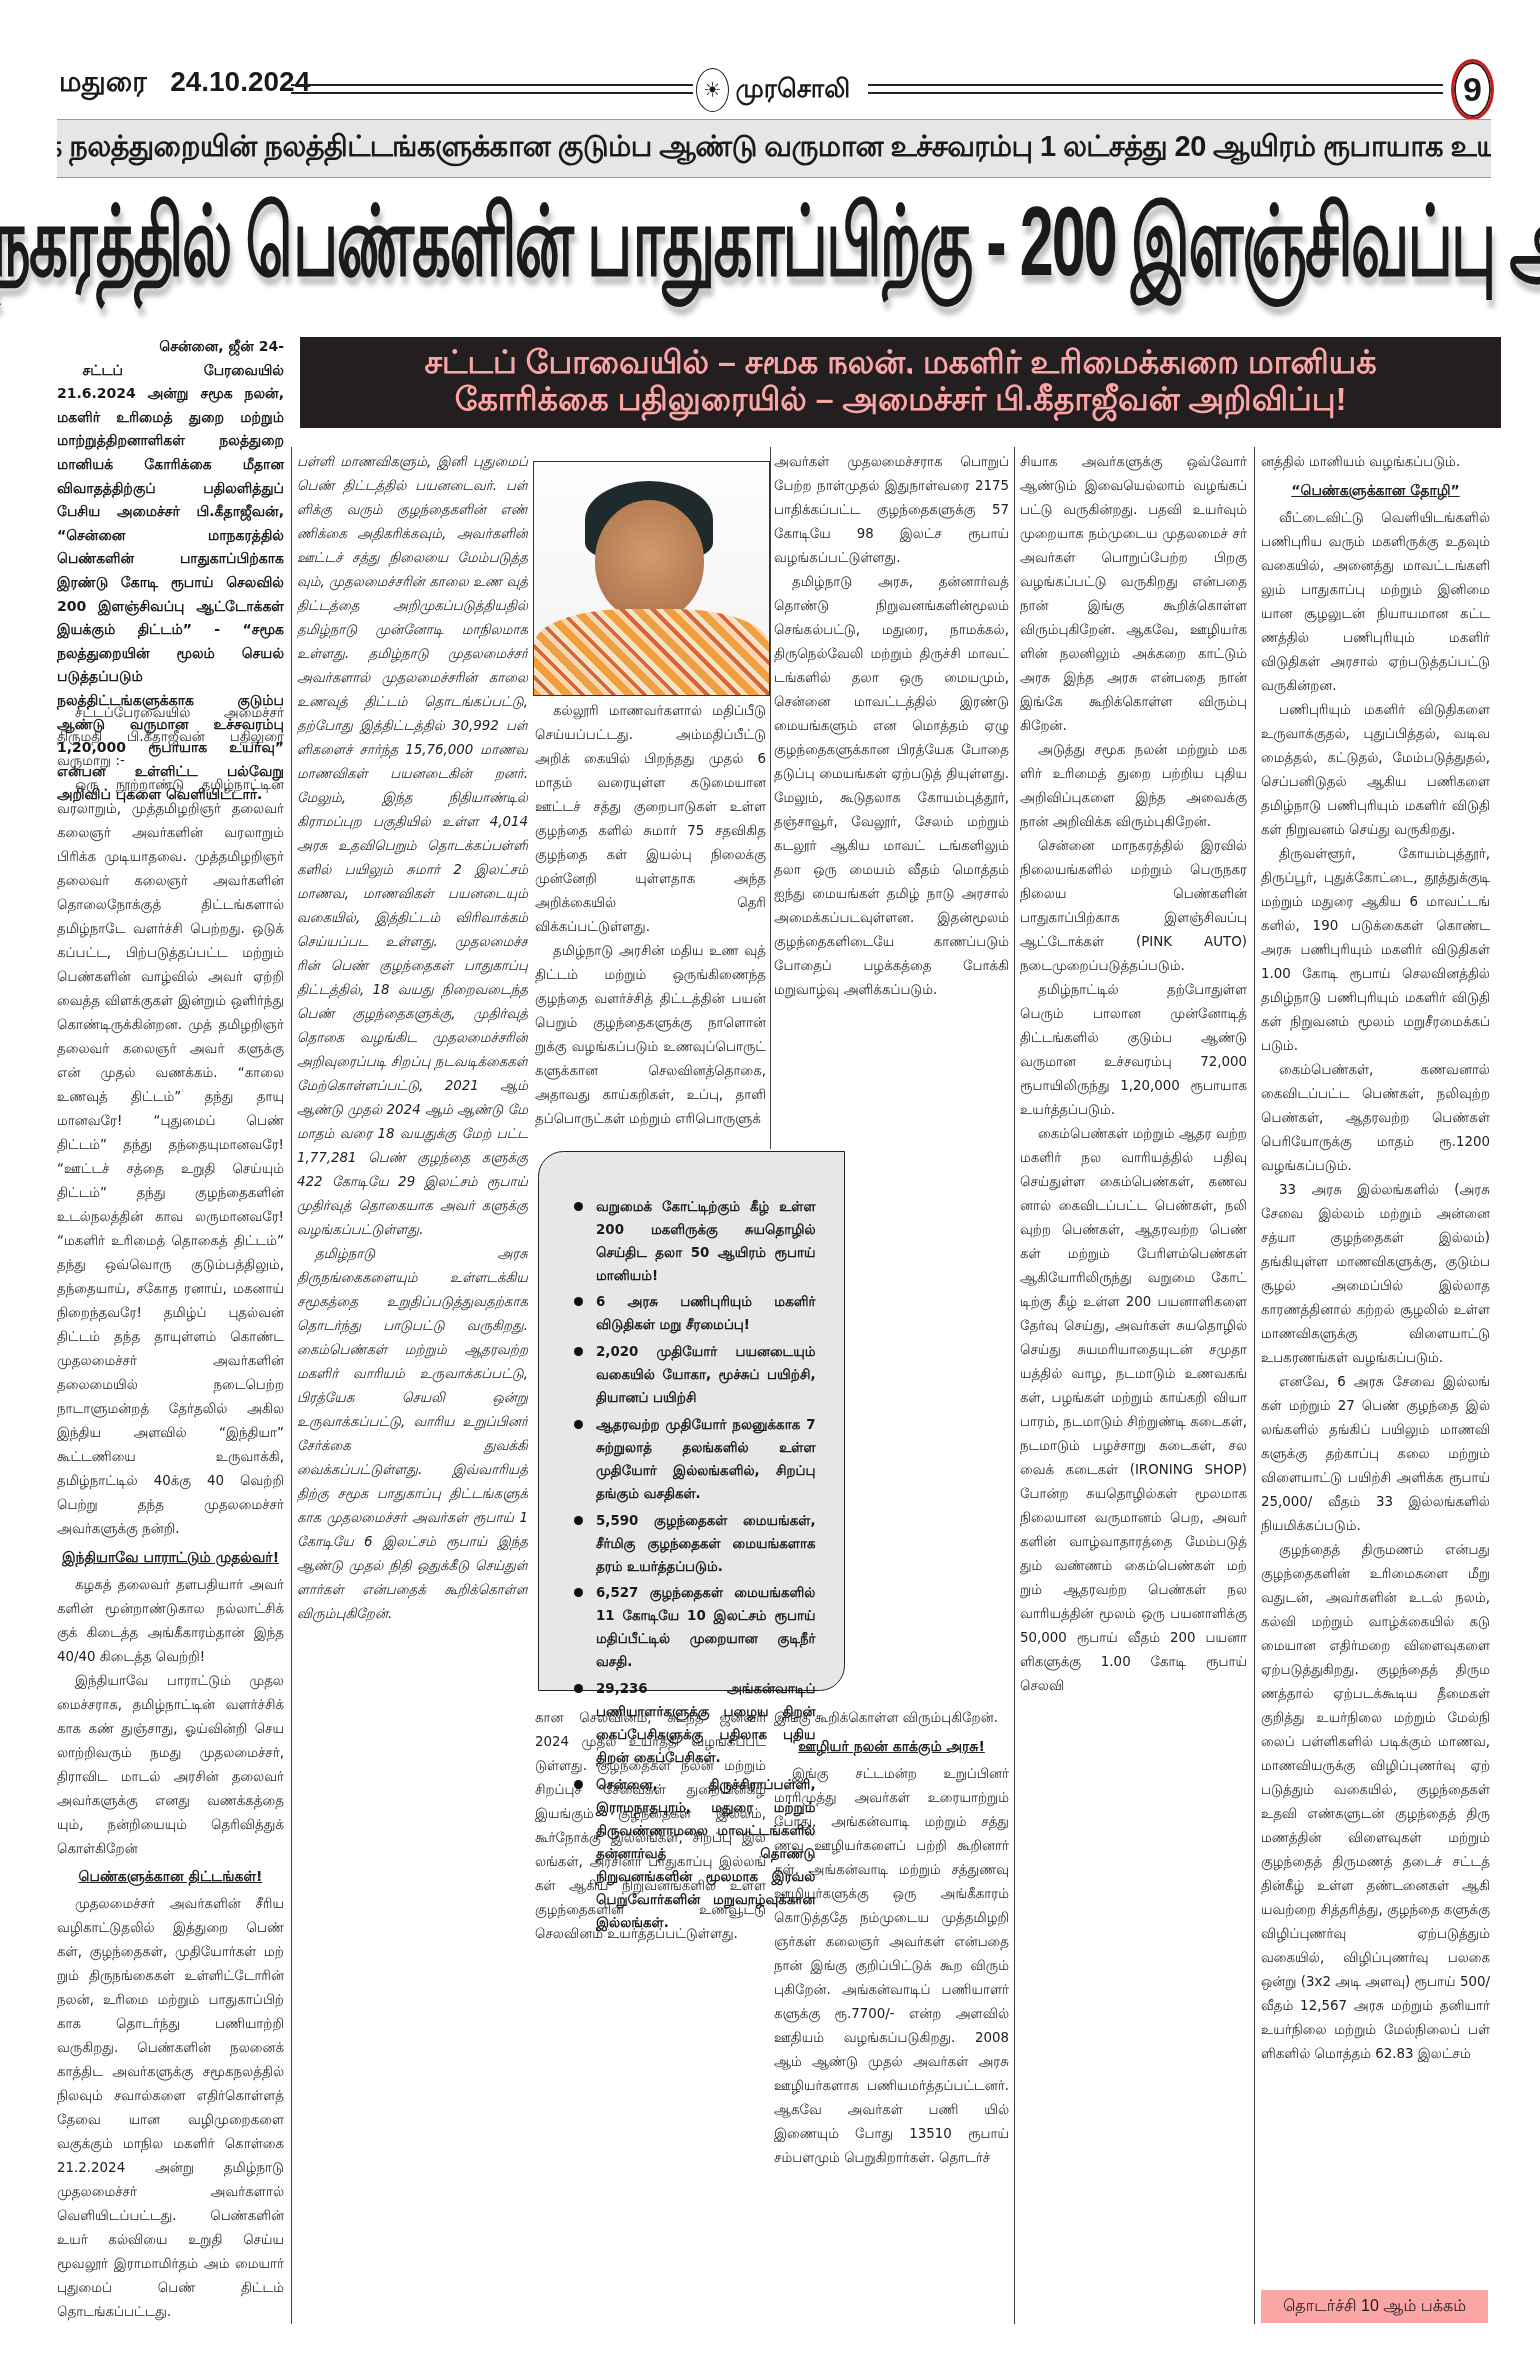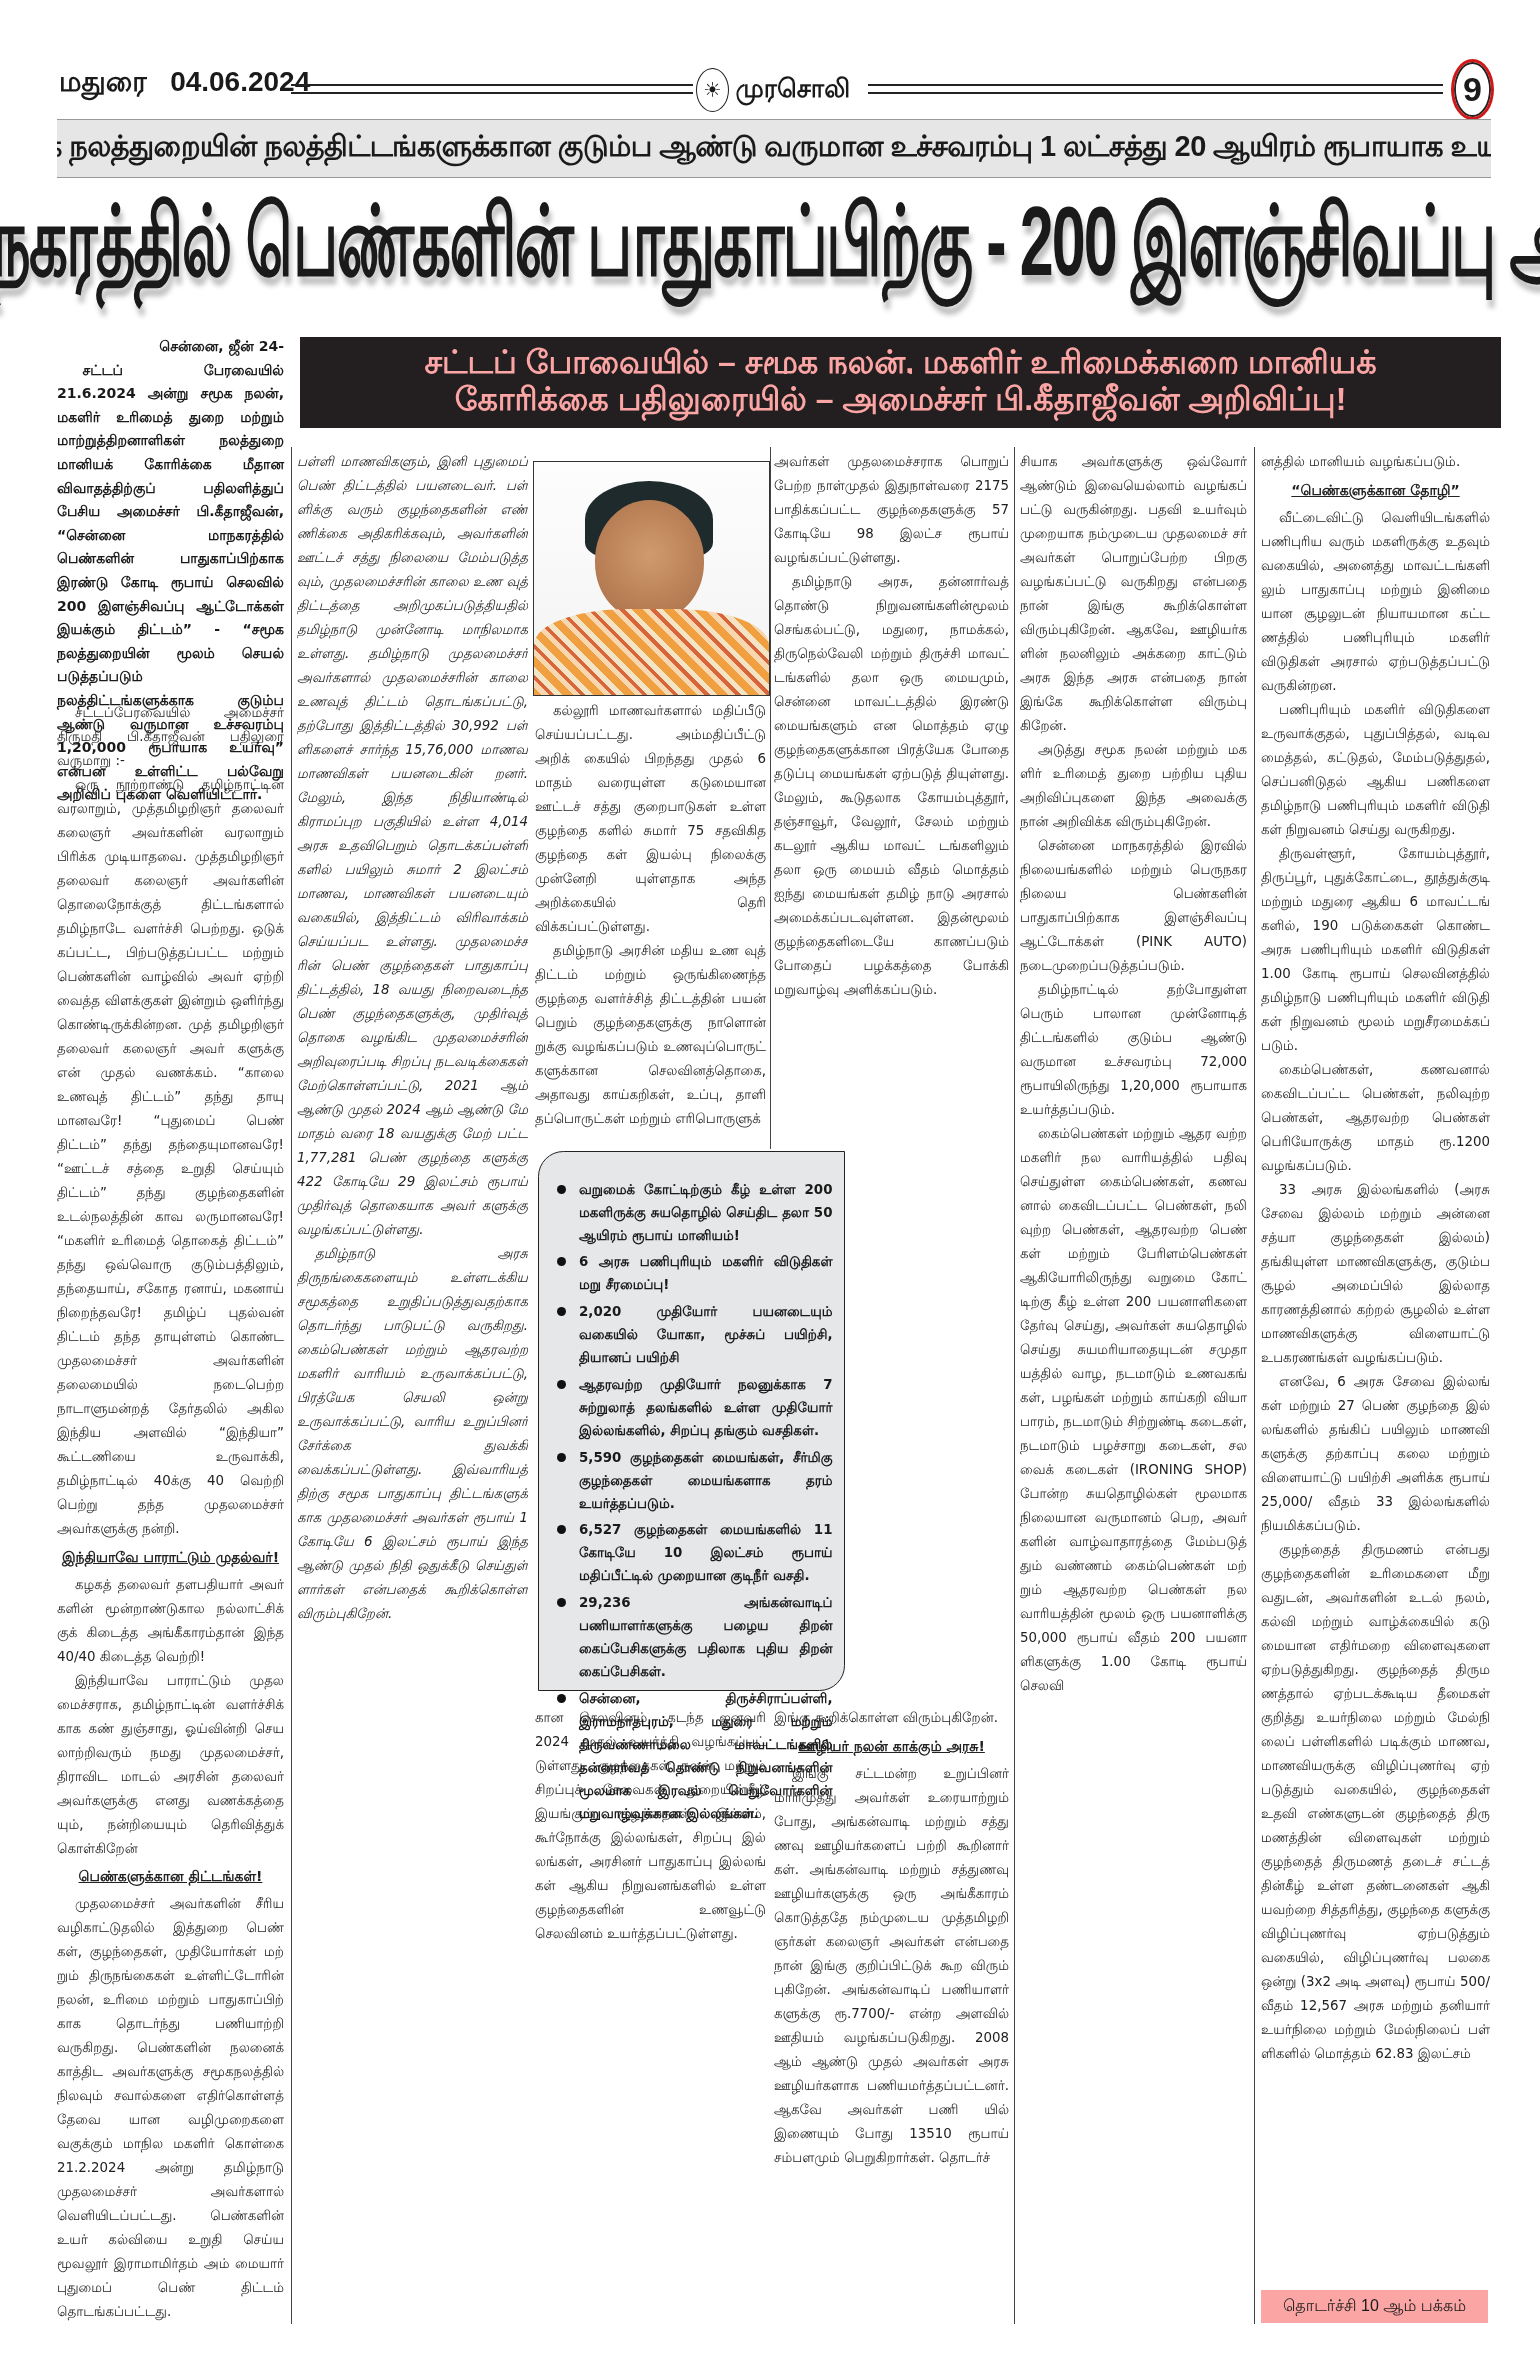--- a/index.html
+++ b/index.html
@@ -29,32 +29,32 @@
   .col p{margin:0;text-indent:18px;}
   .col h4{margin:3.8px 0;text-align:center;font-size:14px;font-weight:bold;text-decoration:underline;}
   .vdiv{position:absolute;width:1.3px;background:#444;}
   
   #photo{left:533px;top:461px;width:235px;height:233px;border:1.3px solid #333;overflow:hidden;background:linear-gradient(#fdfdfd,#f3f3f3);}
   #photo .face{position:absolute;left:61px;top:38px;width:109px;height:121px;border-radius:50% 50% 48% 48%;background:radial-gradient(circle at 50% 45%,#d09a6e,#a86c45);}
   #photo .hair{position:absolute;left:51px;top:19px;width:128px;height:77px;border-radius:50% 50% 20% 20%;background:#1f2a2c;}
   #photo .saree{position:absolute;left:0;top:147px;width:235px;height:89px;border-radius:40% 40% 0 0;background:repeating-linear-gradient(45deg,#f0a040 0 7.7px,#f6d7b0 7.7px 12.8px,#d9653a 12.8px 16.6px,#f3e4c6 16.6px 22px);}
   
   #bullet-box{left:538px;top:1151px;width:307px;height:540px;background:#e6e7e9;border:1.9px solid #222;border-radius:25.5px 0 25.5px 0;box-sizing:border-box;padding:25.5px 11.5px 6.4px 18px;}
-  #bullet-box ul{margin:0;padding:0;list-style:none;}
+  #bullet-box ul{margin:17px;padding:0;list-style:none;}
   #bullet-box li{position:relative;padding-left:22px;font-size:13.4px;line-height:23px;font-weight:bold;margin-bottom:3.8px;text-align:justify;}
   #bullet-box li::before{content:"";position:absolute;left:0;top:7px;width:9px;height:9px;border-radius:50%;background:#111;}
   
   #continued{left:1261px;top:2290px;width:227px;height:33px;background:#fca5a5;display:flex;align-items:center;justify-content:center;font-size:16px;font-family:"Liberation Sans",sans-serif;}
 </style>
 </head>
 <body>
 
 <div class="abs" id="dateline">
   <span>மதுரை</span>&nbsp;&nbsp;
-  <span>04.06.2024</span>
+  <span>24.10.2024</span>
 </div>
 <div class="abs rule" id="rule-left"></div>
 <div class="abs" id="logo">
   <span class="emblem">☀</span>
   <span class="name">முரசொலி</span>
 </div>
 <div class="abs rule" id="rule-right"></div>
 <div class="abs" id="page-num">9</div>
 
 <div class="abs" id="kicker">சமூக நலத்துறையின் நலத்திட்டங்களுக்கான குடும்ப ஆண்டு வருமான உச்சவரம்பு 1 லட்சத்து 20 ஆயிரம் ரூபாயாக உயர்வு!</div>

